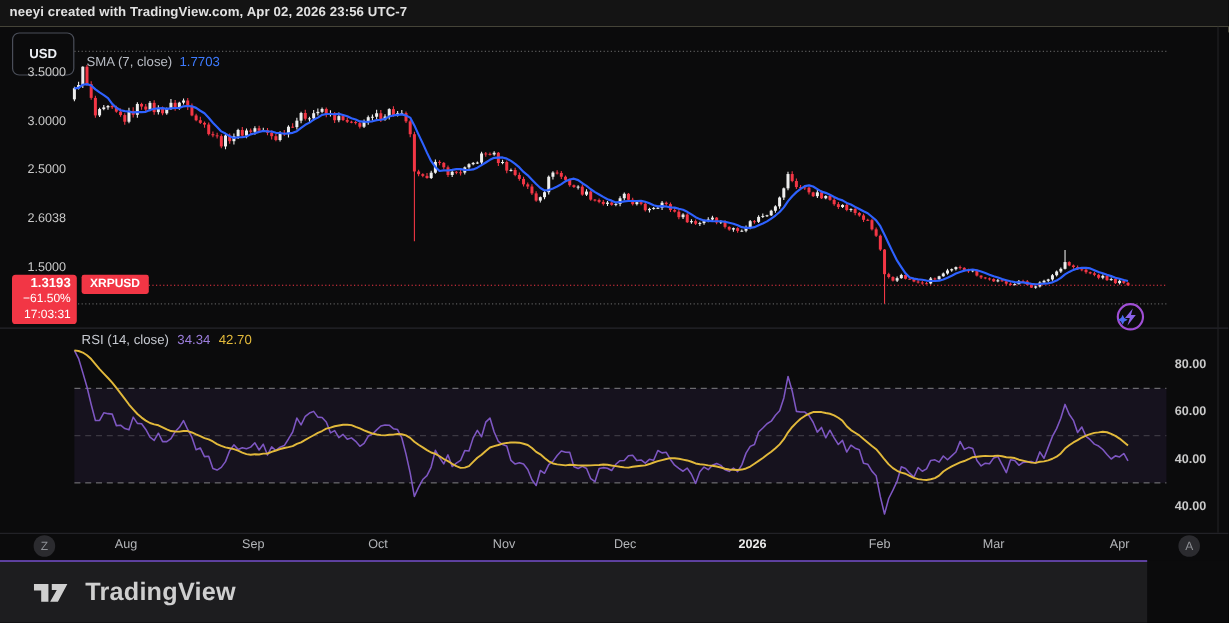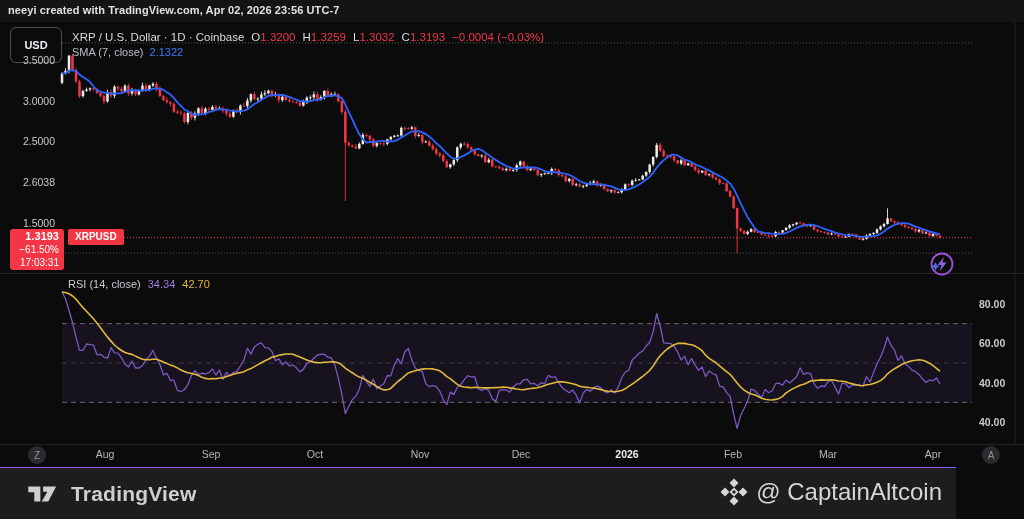--- a/index.html
+++ b/index.html
@@ -592,25 +592,22 @@
         </g>
         <g transform="translate(942,264)" cursor="pointer">
           <circle cx="0" cy="0" r="10.5" fill="none" stroke="#a04fd6" stroke-width="1.8"></circle>
           <polygon points="2,-7 -4.5,1 -0.5,1 -2.5,7.5 4.5,-1.5 0.5,-1.5" fill="#8a63e8"></polygon>
           <path d="M -12 2 l 2.2 4.6 4.6 2.2 -4.6 2.2 -2.2 4.6 -2.2 -4.6 -4.6 -2.2 4.6 -2.2 z" fill="#4a6cf0" transform="translate(1,-3) scale(0.62)"></path>
         </g>
       </svg>
 
     <button class="abs" id="usd-btn">USD</button>
 
-    <div class="abs legend1">
-      <span>XRP / U.S. Dollar · 1D · Coinbase</span><span class="lab">O</span><span class="red">1.3200</span><span class="lab">H</span><span class="red">1.3259</span><span class="lab">L</span><span class="red">1.3032</span><span class="lab">C</span><span class="red">1.3193</span><span class="red lab">−0.0004 (−0.03%)</span>
-    </div>
     <div class="abs legend2">
-      <span>SMA (7, close)</span><span class="blue">2.1322</span>
+      <span>SMA (7, close)</span><span class="blue">1.7703</span>
     </div>
     <div class="abs legend3">
       <span>RSI (14, close)</span><span class="purple">34.34</span><span class="yellow">42.70</span>
     </div>
 
     <div class="abs pricelab" style="top:32px">3.5000</div>
     <div class="abs pricelab" style="top:73px">3.0000</div>
     <div class="abs pricelab" style="top:113px">2.5000</div>
     <div class="abs pricelab" style="top:154px">2.6038</div>
     <div class="abs pricelab" style="top:195px">1.5000</div>
@@ -641,27 +638,14 @@
   </div>
 
   <div class="abs" id="footer">
     <div class="abs" id="brand">
       <svg width="34" height="26" viewBox="0 0 36 28">
         <polygon points="0,6 13,6 13,22 6.5,22 6.5,12 0,12" fill="#cfcfcf"></polygon>
         <polygon points="16,6 30,6 21.5,22 14.5,22 20.5,11.5 16,11.5" fill="#cfcfcf"></polygon>
       </svg>
       <span class="name">TradingView</span>
     </div>
-    <div class="abs" id="wm">
-      <svg width="28" height="28" viewBox="0 0 28 28">
-        <g fill="#d6d6d6">
-          <rect x="10.8" y="1.8" width="6.4" height="6.4" transform="rotate(45 14 5)"></rect>
-          <rect x="10.8" y="19.8" width="6.4" height="6.4" transform="rotate(45 14 23)"></rect>
-          <rect x="1.8" y="10.8" width="6.4" height="6.4" transform="rotate(45 5 14)"></rect>
-          <rect x="19.8" y="10.8" width="6.4" height="6.4" transform="rotate(45 23 14)"></rect>
-          <rect x="10.8" y="10.8" width="6.4" height="6.4" transform="rotate(45 14 14)"></rect>
-          <rect x="12.6" y="12.6" width="2.8" height="2.8" transform="rotate(45 14 14)" fill="#1d1d1f"></rect>
-        </g>
-      </svg>
-      <span>@ CaptainAltcoin</span>
-    </div>
   </div>
 </div>
 
 </body></html>

